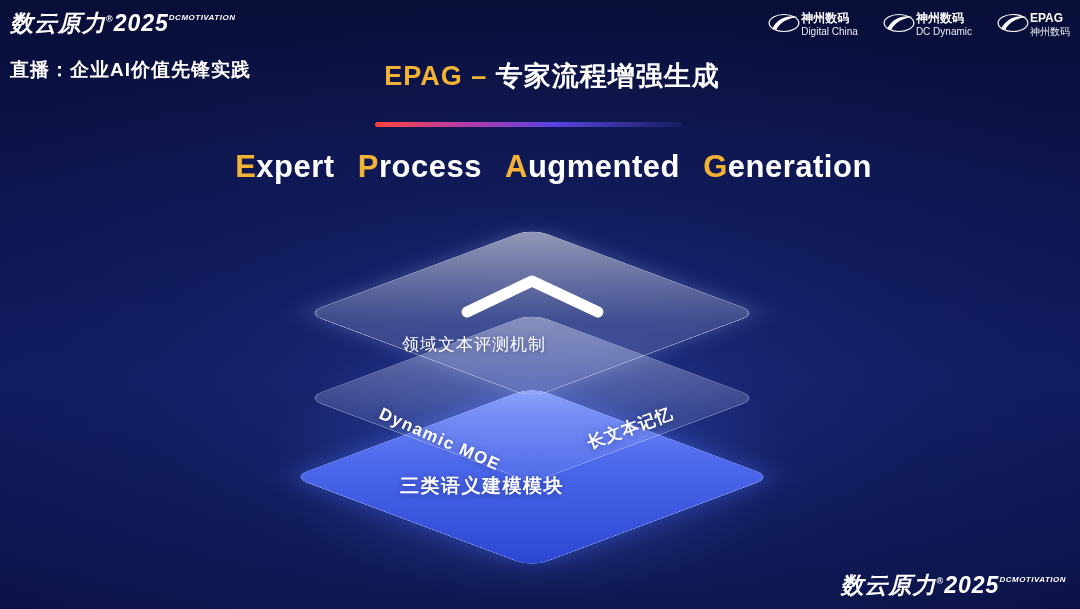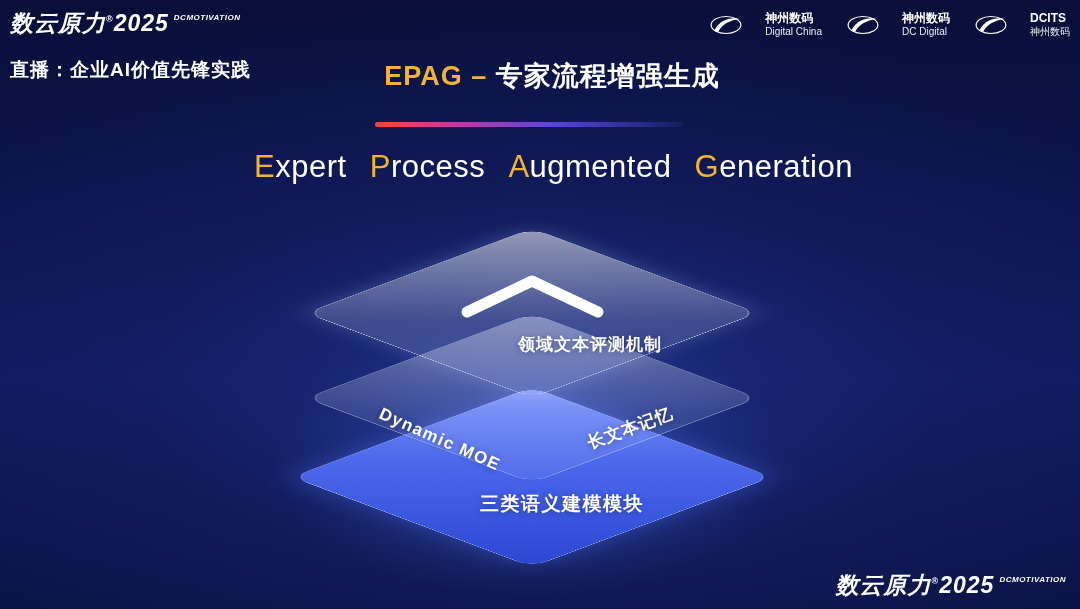--- a/index.html
+++ b/index.html
@@ -7,43 +7,43 @@
   body {
     position:relative; overflow:hidden;
     font-family:"Liberation Sans", sans-serif;
     color:#ffffff;
     background:
       radial-gradient(ellipse 980px 520px at 50% 64%, rgba(40,62,160,0.55) 0%, rgba(24,38,110,0.35) 40%, rgba(10,16,62,0) 75%),
       linear-gradient(180deg, #090e38 0%, #0d1550 38%, #101a5e 62%, #0a1144 100%);
   }
 
   
-  .brand { position:absolute; display:flex; align-items:flex-start; gap:5px; }
+  .brand { position:absolute; display:flex; align-items:flex-start; }
   .brand.tl { left:10px; top:8px; }
   .brand.br { right:14px; bottom:8px; }
   .brand-main { font-size:23px; font-weight:bold; font-style:italic; letter-spacing:1px; white-space:nowrap; }
   .brand-main sup { font-size:9px; font-style:normal; }
   .brand-sub { display:flex; flex-direction:row; margin-top:5px;font-style:italic; }
   .brand-sub span { font-size:8px; font-weight:bold; line-height:9px; letter-spacing:0.5px; }
 
   .live { position:absolute; left:10px; top:57px; font-size:19px; font-weight:bold; letter-spacing:1px; }
 
   
   .title { position:absolute; left:12px; top:58px; width:100%; text-align:center; font-size:27px; font-weight:bold; letter-spacing:1px; }
   .gold { color:#F2B233; }
 
   .divider { position:absolute; left:375px; top:122px; width:308px; height:5px; border-radius:3px;
     background:linear-gradient(90deg, #ff4438 0%, #b93ba8 28%, #5a43e0 58%, rgba(62,90,220,0.12) 100%); }
 
-  .subtitle { position:absolute; left:0; top:149px; width:100%; text-align:center; font-size:31px; font-weight:normal; letter-spacing:0.5px;padding-left:27px; }
+  .subtitle { position:absolute; left:0; top:149px; width:100%; text-align:center; font-size:31px; font-weight:bold; letter-spacing:0.5px;padding-left:27px; }
   .subtitle .word { margin:0 7px; }
 
   
   .logos { position:absolute; right:10px; top:12px; display:flex; align-items:center; gap:24px; }
-  .logo { display:flex; align-items:center; gap:22px; }
+  .logo { display:flex; align-items:flex-start; gap:0; }
   .logo svg { width:34px; height:22px; display:block; }
   .logo-text { display:flex; flex-direction:column; line-height:1.15; }
   .logo-name { font-size:12px; font-weight:bold; white-space:nowrap; }
   .logo-sub { font-size:10px; opacity:0.92; white-space:nowrap; }
 
   
   .glow { position:absolute; left:270px; top:320px; width:520px; height:280px; z-index:0;
     background:radial-gradient(ellipse, rgba(85,125,255,0.30) 0%, rgba(85,125,255,0) 70%); }
 
   .layer { position:absolute; width:320px; height:320px; border-radius:22px;
@@ -56,24 +56,24 @@
     background:linear-gradient(135deg, rgba(255,255,255,0.40) 0%, rgba(185,200,255,0.16) 60%, rgba(170,190,255,0.12) 100%);
     border:1.5px solid rgba(255,255,255,0.42); }
   .layer.bottom { left:362px; top:307px; width:340px; height:340px; z-index:1;
     background:linear-gradient(135deg, #7690f8 0%, #4a66ea 45%, #2b47d2 100%);
     border:1.5px solid rgba(255,255,255,0.38);
     box-shadow:0 0 40px rgba(70,105,240,0.45); }
 
   .chevron { position:absolute; left:455px; top:272px; width:155px; height:48px; z-index:4; }
 
   .lbl { position:absolute; z-index:4; text-shadow:0 1px 6px rgba(10,20,80,0.45); white-space:nowrap; }
-  .lbl-top { left:402px; top:333px; width:260px; text-align:right; font-size:17px; font-weight:bold; letter-spacing:1px; }
+  .lbl-top { left:402px; top:333px; width:260px; text-align:left; font-size:17px; font-weight:normal; letter-spacing:1px; }
   .lbl-mid-left { left:384px; top:404px; font-size:17px; font-weight:600; letter-spacing:1.5px; transform:rotate(24deg); transform-origin:left top; }
   .lbl-mid-right { left:588px; top:432px; font-size:17px; font-weight:600; letter-spacing:1px; transform:rotate(-20deg); transform-origin:left center; }
-  .lbl-bottom { left:400px; top:491px; width:244px; text-align:right; font-size:19px; font-weight:bold; letter-spacing:1.5px; }
+  .lbl-bottom { left:400px; top:473px; width:244px; text-align:left; font-size:19px; font-weight:bold; letter-spacing:1.5px; }
 </style>
 </head>
 <body>
 
 <div class="brand tl">
   <div class="brand-main"><span>数云原力</span><sup>®</sup><span>2025</span></div>
   <div class="brand-sub">
     <span>DC</span>
     <span>MOTIVATION</span>
   </div>
@@ -110,32 +110,32 @@
   </div>
   <div class="logo">
     <span>
         <svg viewBox="0 0 40 24">
           <ellipse cx="20" cy="12" rx="17.5" ry="10" fill="none" stroke="#ffffff" stroke-width="1.4"></ellipse>
           <path d="M6 19 C12 6, 26 2, 36 5 C26 6, 15 11, 11 20 Z" fill="#ffffff"></path>
         </svg>
       </span>
     <span class="logo-text">
       <span class="logo-name">神州数码</span>
-      <span class="logo-sub">DC Digital</span>
+      <span class="logo-sub">DC Dynamic</span>
     </span>
   </div>
   <div class="logo">
     <span>
         <svg viewBox="0 0 40 24">
           <ellipse cx="20" cy="12" rx="17.5" ry="10" fill="none" stroke="#ffffff" stroke-width="1.4"></ellipse>
           <path d="M6 19 C12 6, 26 2, 36 5 C26 6, 15 11, 11 20 Z" fill="#ffffff"></path>
         </svg>
       </span>
     <span class="logo-text">
-      <span class="logo-name">DCITS</span>
+      <span class="logo-name">EPAG</span>
       <span class="logo-sub">神州数码</span>
     </span>
   </div>
 </div>
 
 <div class="glow"></div>
 <div class="layer bottom"></div>
 <div class="layer mid"></div>
 <div class="layer top"></div>
 

